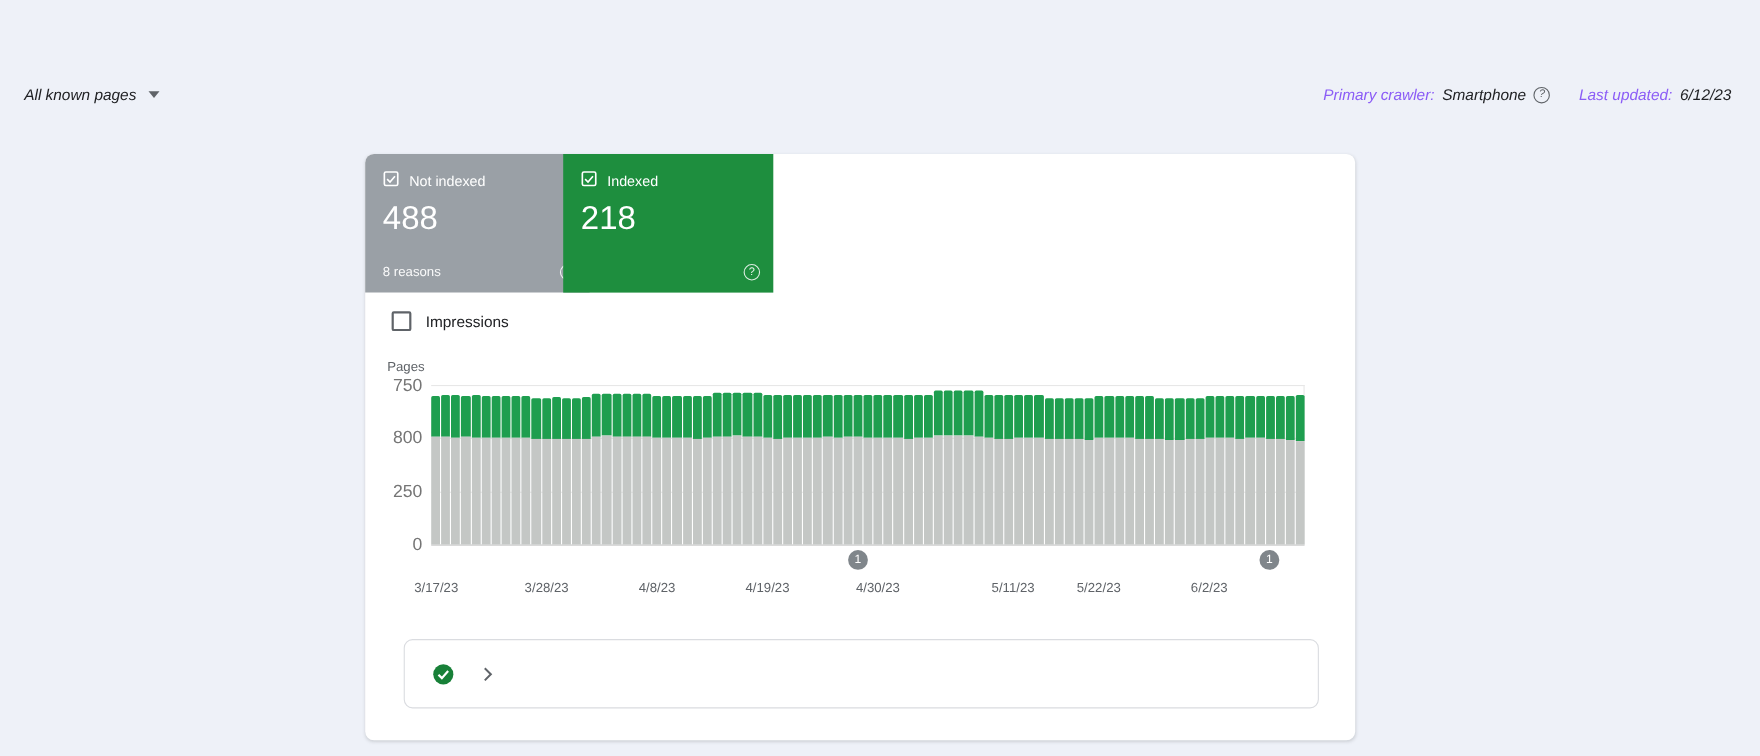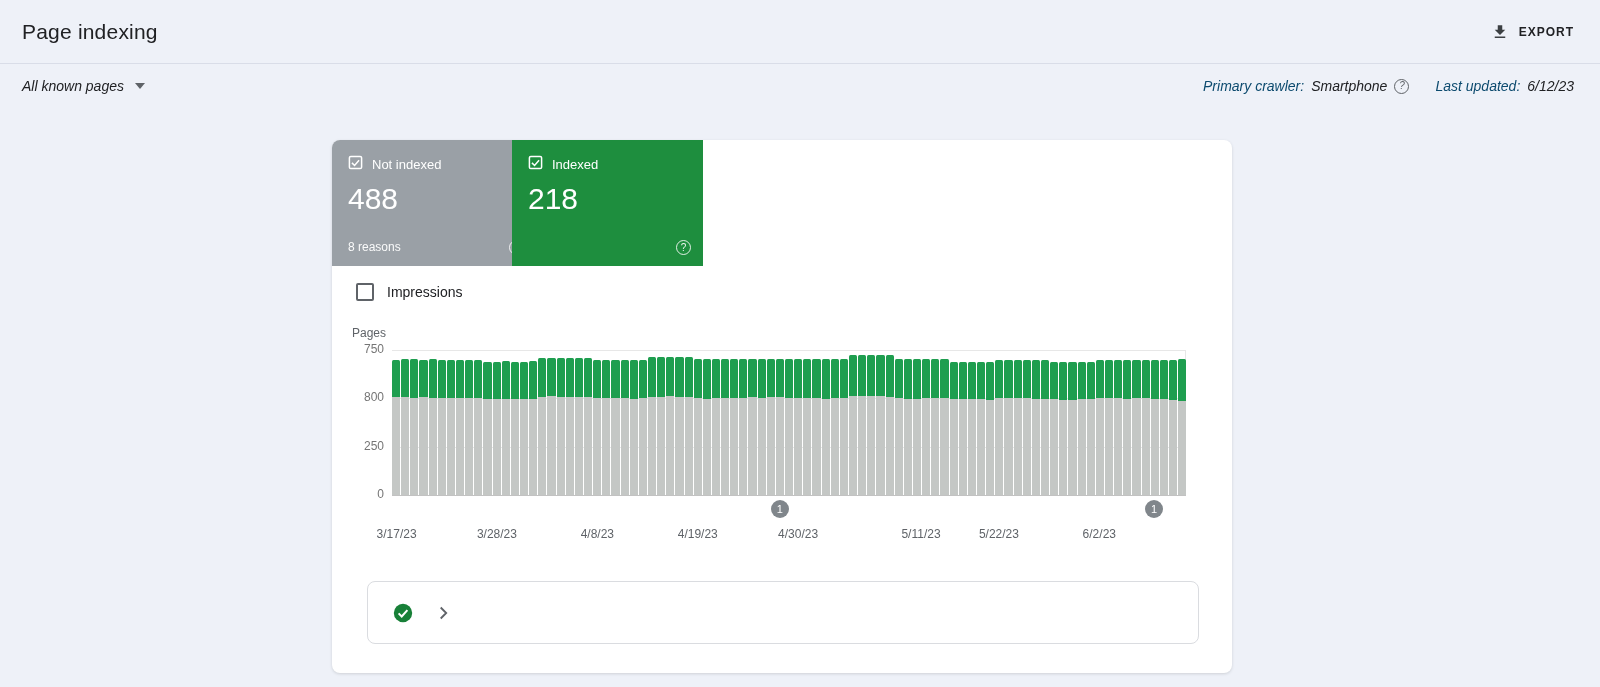--- a/index.html
+++ b/index.html
@@ -40,21 +40,21 @@
     display: flex; align-items: center; gap: 11px;
     font-size: 14px; color: #202124; cursor: pointer;
   }
   .caret-down {
     width: 0; height: 0;
     border-left: 5px solid transparent; border-right: 5px solid transparent;
     border-top: 6px solid #5f6368;
   }
   .filter-right { display: flex; align-items: center; gap: 26px; font-size: 14px; }
   .meta-item { display: flex; align-items: center; gap: 7px; }
-  .meta-label { color: #0c4a6e; }
+  .meta-label { color: #8b5cf6; }
   .meta-value { color: #202124; }
   .help-icon {
     width: 15px; height: 15px; border-radius: 50%;
     border: 1.5px solid #5f6368; color: #5f6368;
     font-size: 10px; line-height: 1;
     display: inline-flex; align-items: center; justify-content: center;
     cursor: pointer;
   }
 
   
@@ -89,21 +89,21 @@
   }
   .checkbox-box {
     width: 18px; height: 18px; border: 2px solid #5f6368; border-radius: 2px;
     background: #fff;
   }
   .impressions-label { font-size: 14px; color: #202124; }
 
   
   .chart { position: absolute; left: 0; top: 0; width: 900px; height: 533px; }
   .pages-label { position: absolute; left: 20px; top: 186px; font-size: 12px; color: #5f6368; }
-  .ytick { position: absolute; left: 0; width: 52px; text-align: right; font-size: 12px; color: #757575; }
+  .ytick { position: absolute; left: 0; width: 52px; text-align: right; font-size: 16px; color: #757575; }
   .gl { position: absolute; left: 60px; width: 794px; height: 1px; background: #e7e7e7; }
   .gl-zero { background: #c2c2c2; }
   .redge { position: absolute; left: 853px; top: 210px; width: 1px; height: 145px; background: #e7e7e7; }
   .bars {
     position: absolute; left: 60px; top: 210px; width: 794px; height: 145px;
     display: flex; align-items: flex-end; gap: 1px;
   }
   .bar { flex: 1; display: flex; flex-direction: column; justify-content: flex-end; min-width: 0; cursor: pointer; }
   .seg { width: 100%; }
   .seg-top { border-radius: 1.5px 1.5px 0 0; }
@@ -128,31 +128,20 @@
   }
   .check-circle { margin-right: 18px; display: flex; }
   .footer-label { flex: 1; font-size: 14.5px; color: #202124; }
   .chevron { display: flex; }
 </style>
 </head>
 <body>
 
 <div class="screen">
 
-  <div class="header">
-    <div class="page-title">Page indexing</div>
-    <div class="export-btn">
-      <span class="icon">
-        <svg viewBox="0 0 24 24" width="18" height="18" fill="#3c4043">
-            <path d="M19 9h-4V3H9v6H5l7 7 7-7zM5 18v2h14v-2H5z"></path>
-          </svg>
-      </span>
-      <span>EXPORT</span>
-    </div>
-  </div>
 
   <div class="filter-bar">
     <div class="scope-select">
       <span>All known pages</span>
       <span class="caret-down"></span>
     </div>
     <div class="filter-right">
       <div class="meta-item">
         <span class="meta-label">Primary crawler:</span>
         <span class="meta-value">Smartphone</span>

